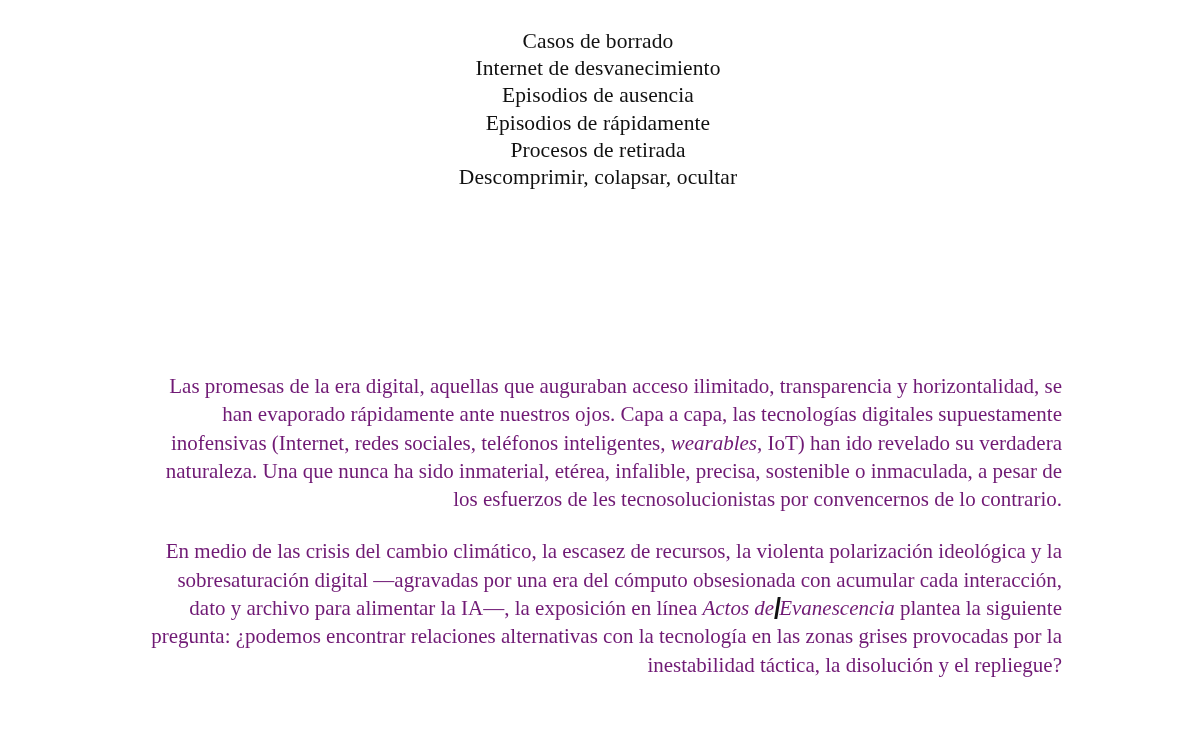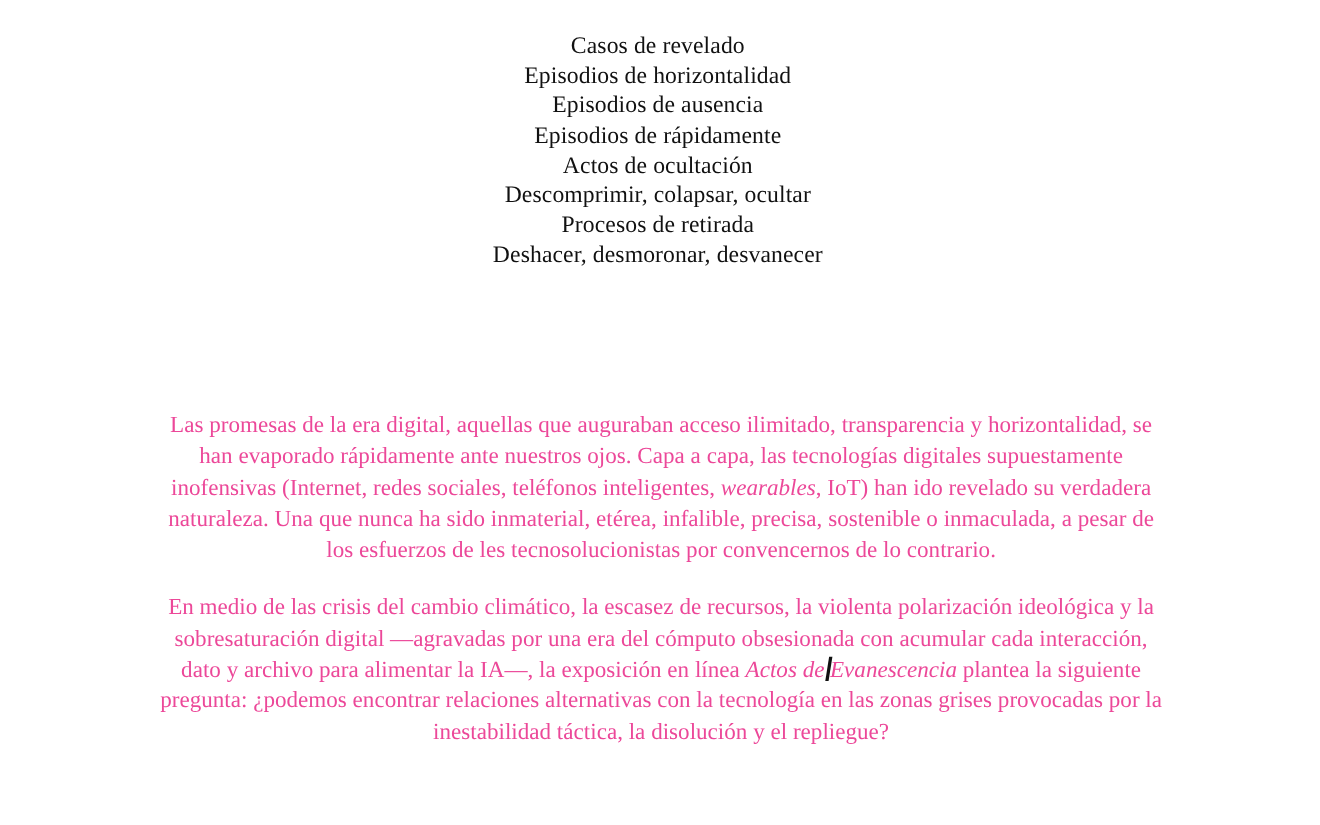--- a/index.html
+++ b/index.html
@@ -37,22 +37,22 @@
     white-space: pre;
   }
   
   .prose {
     position: absolute;
     left: 140px;
     top: 372px;
     width: 922px;
     font-size: 21px;
     line-height: 28.3px;
-    color: #ec4899;
-    text-align: center;
+    color: #701a75;
+    text-align: right;
   }
   .para {
     margin: 0 0 24px 0;
     text-indent: 0;
   }
   .para:last-child { margin-bottom: 0; }
   .it {
     font-style: italic;
   }
   .caret {
@@ -64,28 +64,26 @@
     margin-left: 2px;
     transform: skewX(-9deg);
   }
 </style>
 </head>
 <body>
 
 <div class="page">
 
   <div class="poem">
-      <span class="poem-line">Casos de revelado</span>
-      <span class="poem-line">Episodios de horizontalidad</span>
+      <span class="poem-line">Casos de borrado</span>
+      <span class="poem-line">Internet de desvanecimiento</span>
       <span class="poem-line">Episodios de ausencia</span>
       <span class="poem-line">Episodios de rápidamente</span>
-      <span class="poem-line">Actos de ocultación</span>
+      <span class="poem-line">Procesos de retirada</span>
       <span class="poem-line">Descomprimir, colapsar, ocultar</span>
-      <span class="poem-line">Procesos de retirada</span>
-      <span class="poem-line">Deshacer, desmoronar, desvanecer</span>
     </div>
 
   <div class="prose">
       <p class="para"><span>Las promesas de la era digital, aquellas que auguraban acceso ilimitado, transparencia y horizontalidad, se han evaporado rápidamente ante nuestros ojos. Capa a capa, las tecnologías digitales supuestamente inofensivas (Internet, redes sociales, teléfonos inteligentes, </span><span class="it">wearables</span><span>, IoT) han ido revelado su verdadera naturaleza. Una que nunca ha sido inmaterial, etérea, infalible, precisa, sostenible o inmaculada, a pesar de los esfuerzos de les tecnosolucionistas por convencernos de lo contrario.</span></p>
       <p class="para"><span>En medio de las crisis del cambio climático, la escasez de recursos, la violenta polarización ideológica y la sobresaturación digital —agravadas por una era del cómputo obsesionada con acumular cada interacción, dato y archivo para alimentar la IA—, la exposición en línea </span><span class="it">Actos de</span><span class="caret"></span><span class="it">Evanescencia</span><span> plantea la siguiente pregunta: ¿podemos encontrar relaciones alternativas con la tecnología en las zonas grises provocadas por la inestabilidad táctica, la disolución y el repliegue?</span></p>
     </div>
 
 </div>
 
 </body></html>

